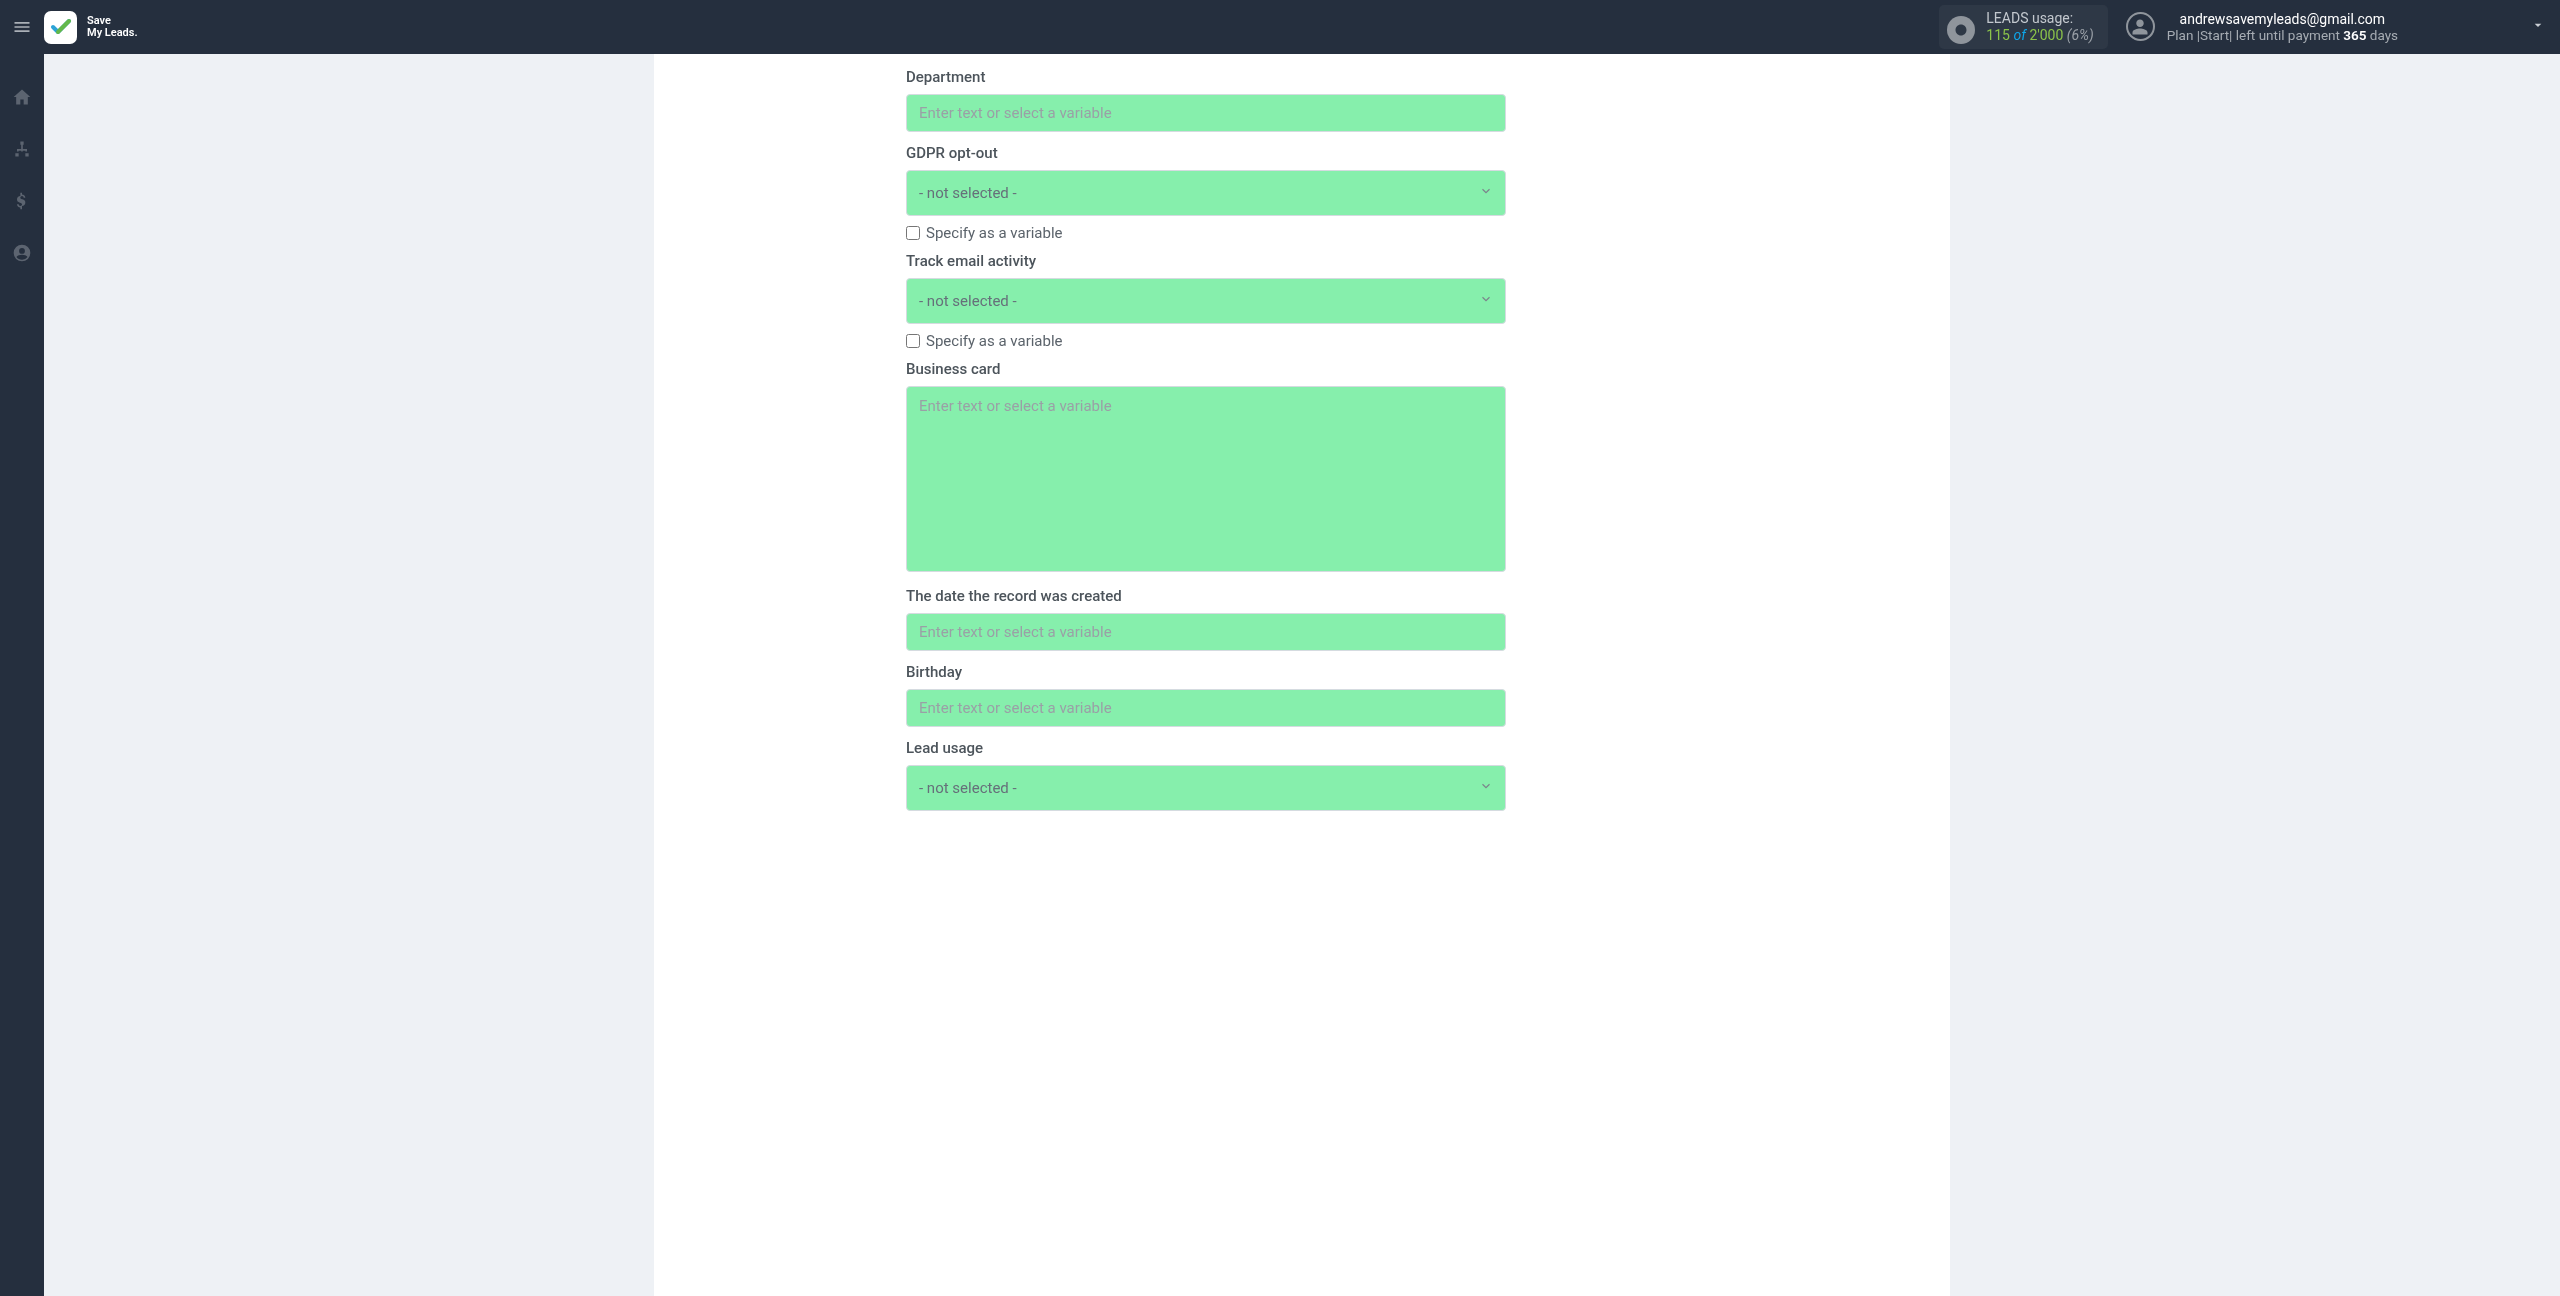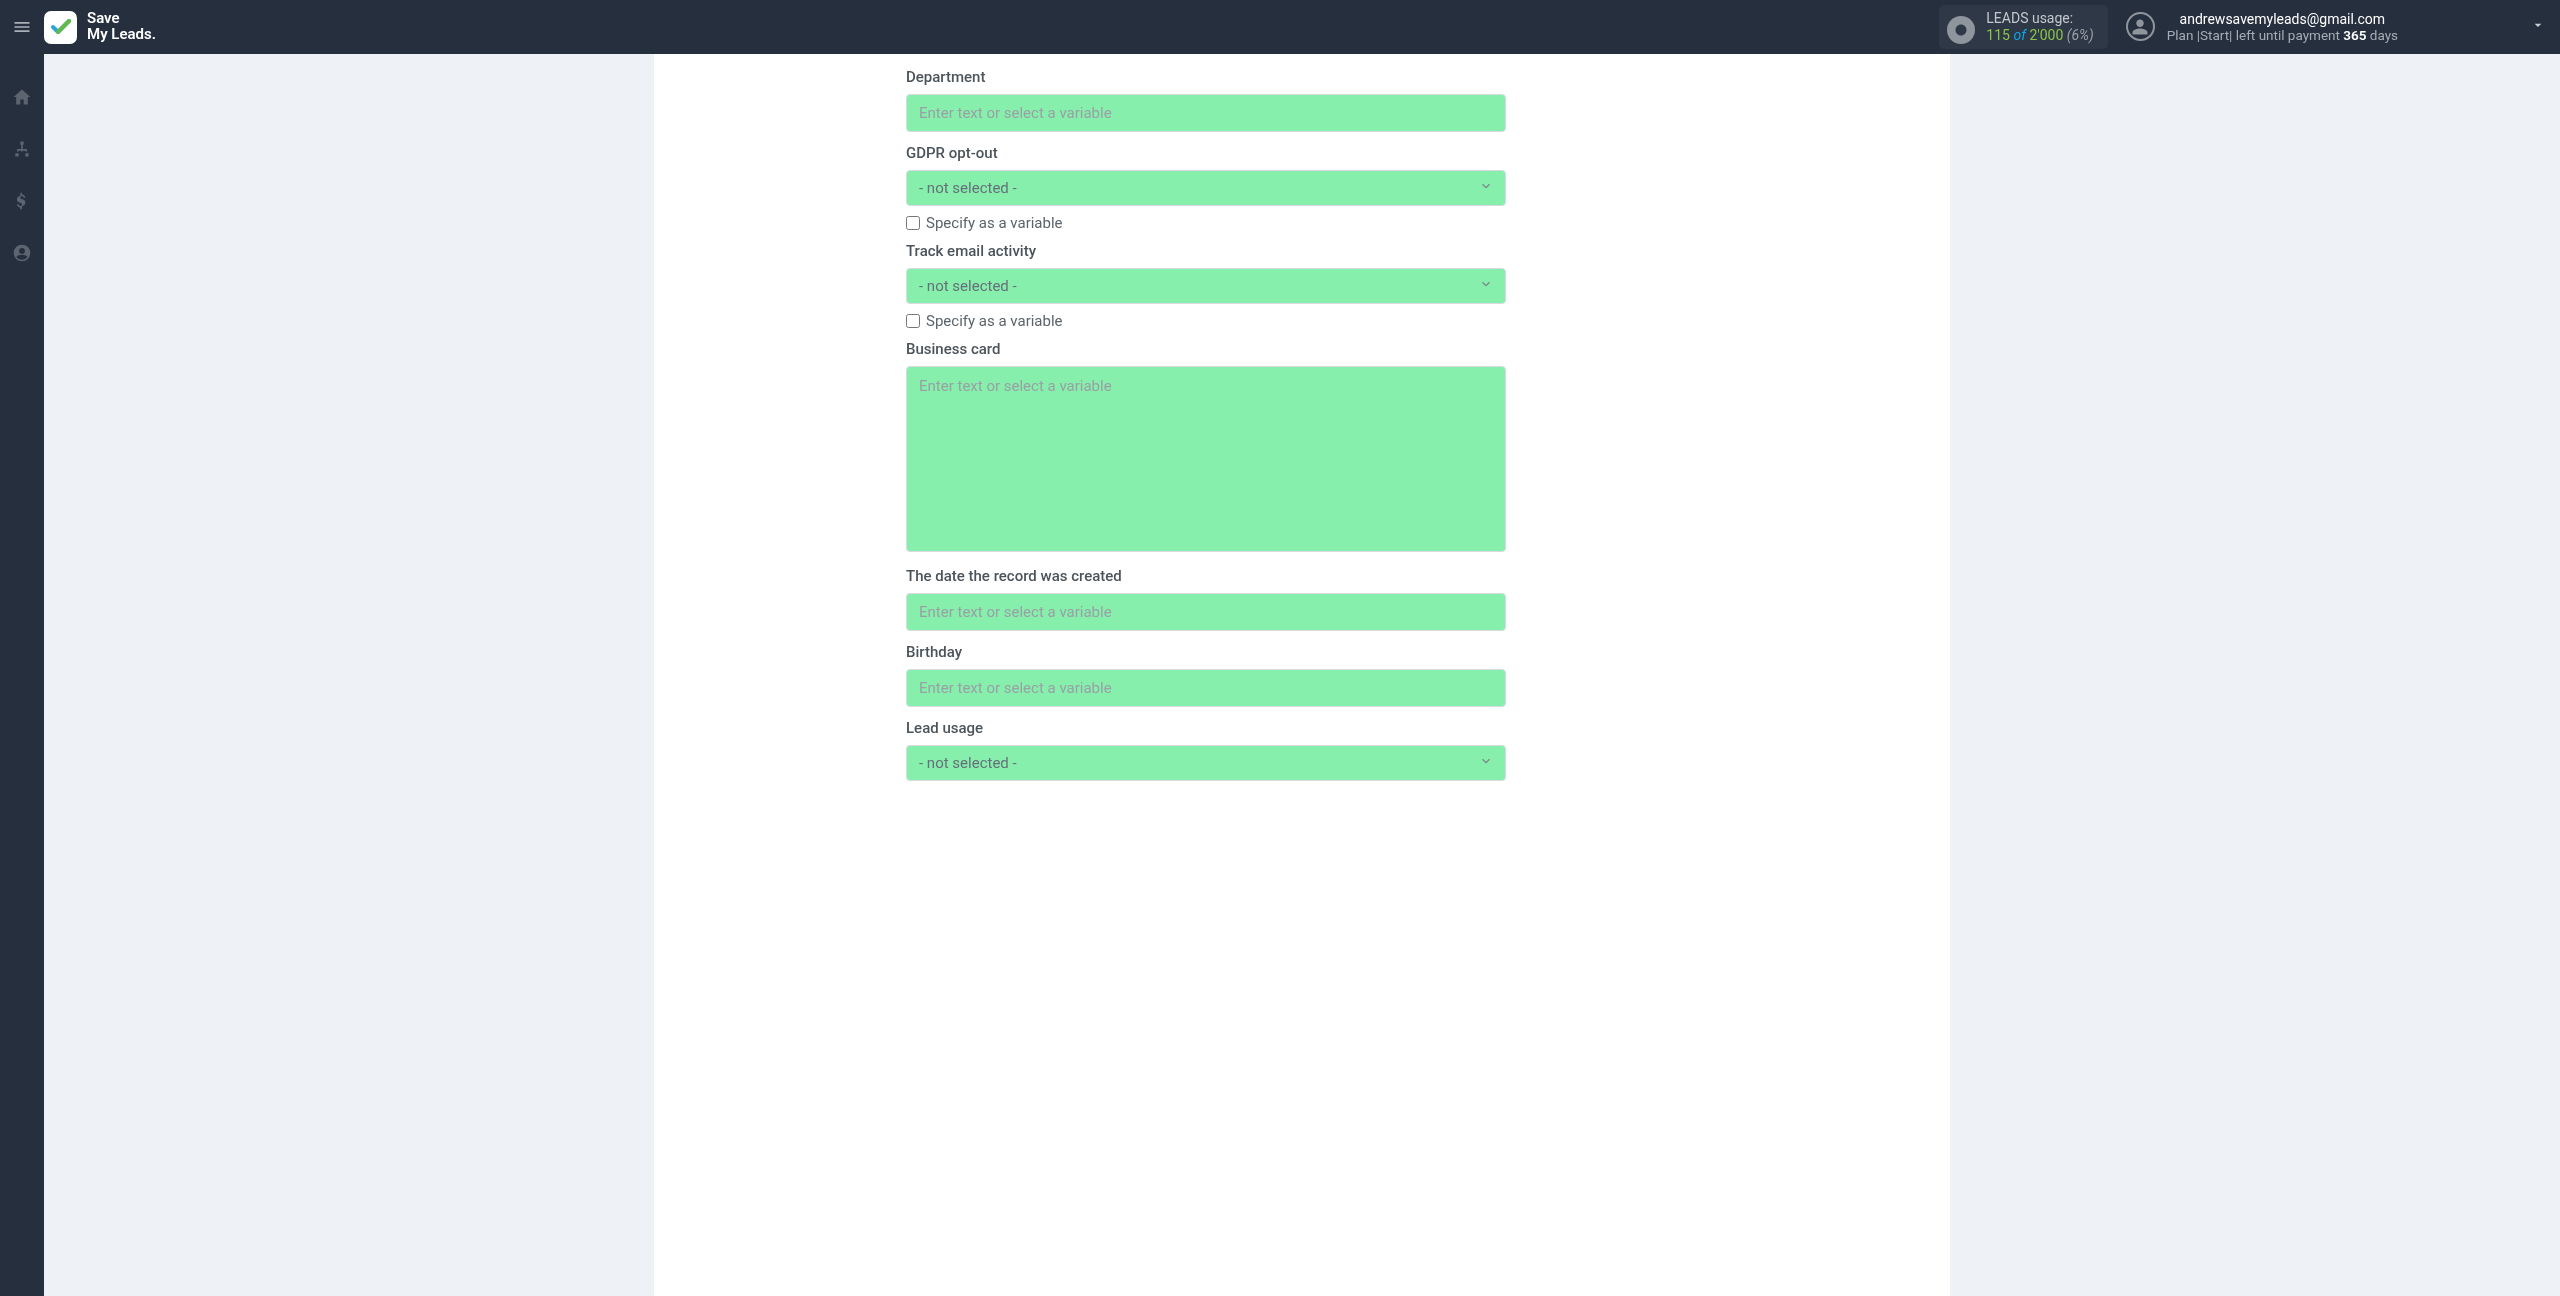--- a/index.html
+++ b/index.html
@@ -43,21 +43,21 @@
     width: 33px; height: 33px;
     background: #fff;
     border-radius: 7px;
     display: flex;
     align-items: center;
     justify-content: center;
   }
   .logo-mark svg { width: 24px; height: 24px; }
   .logo-text {
     color: #fff;
-    font-size: 15px;
+    font-size: 11px;
     line-height: 1.05;
     font-weight: 600;
   }
   .header-spacer { flex: 1; }
 
   .usage-box {
     display: flex;
     align-items: flex-end;
     gap: 11px;
     background: #2e3846;
@@ -163,21 +163,21 @@
     height: 38px;
     padding: 0 12px;
   }
   .text-input::placeholder, .textarea-input::placeholder { color: #9aa0a6; }
   .textarea-input {
     height: 186px;
     padding: 10px 12px;
     resize: none;
   }
   .select-box {
-    height: 36px;
+    height: 46px;
     padding: 0 38px 0 12px;
     display: flex;
     align-items: center;
     position: relative;
     cursor: pointer;
   }
   .select-box .select-value { color: #66707a; }
   .select-box .chev {
     position: absolute;
     right: 12px; top: 50%;

